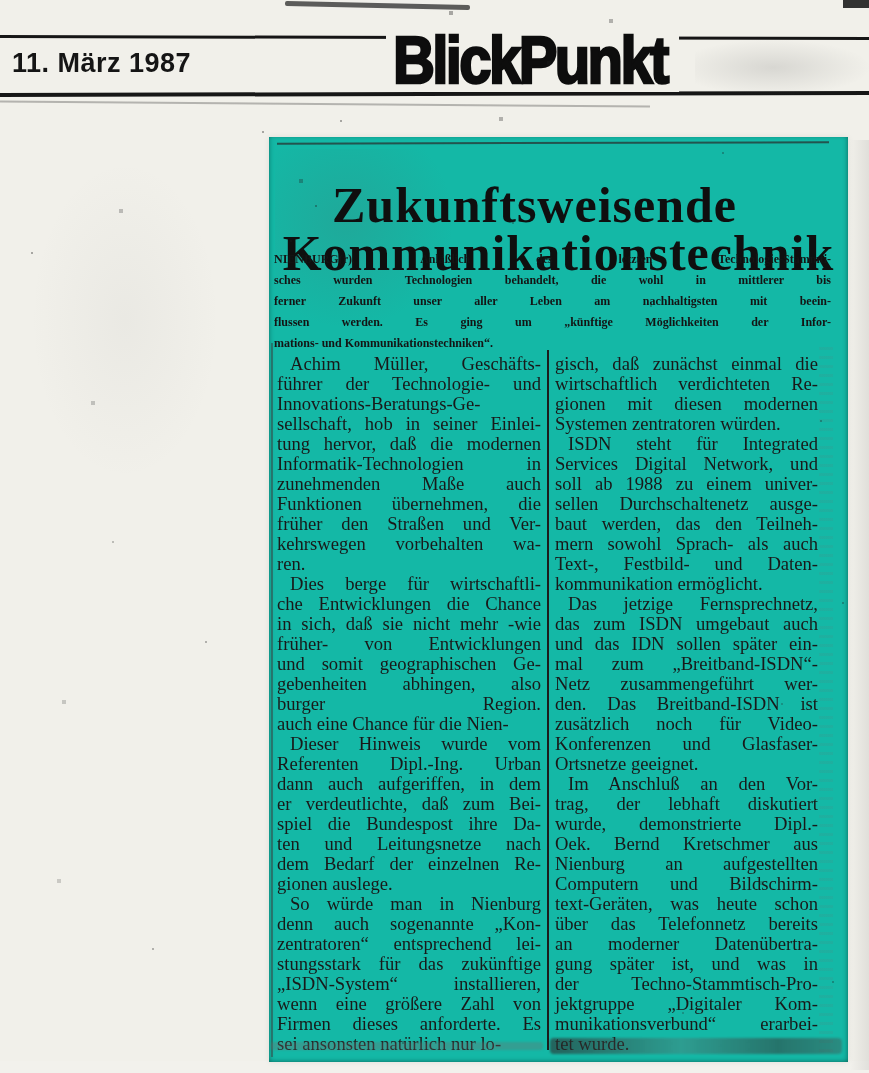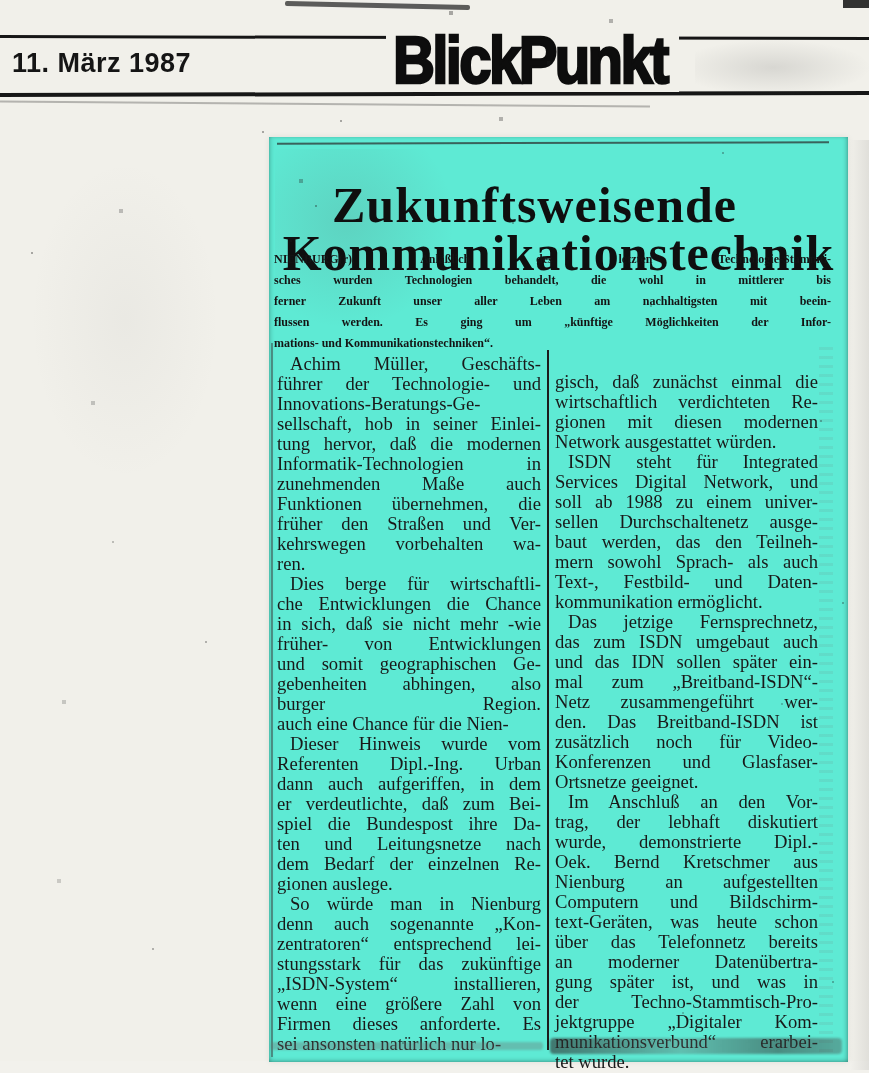--- a/index.html
+++ b/index.html
@@ -33,21 +33,21 @@
     color:#0d0d0d; -webkit-text-stroke:2.5px #0d0d0d;
     transform:scaleX(0.88); transform-origin:left top;
     background:#f1f0ea; padding:0 14px 0 8px; white-space:nowrap;
   }
   .header-blob { position:absolute; left:695px; top:40px; width:174px; height:55px;
     background:radial-gradient(ellipse at 45% 50%, rgba(100,100,100,.18), rgba(100,100,100,0) 72%); }
 
   
   .clipping {
     position:absolute; left:269px; top:137px; width:579px; height:925px;
-    background:#5eead4;
+    background:#14b8a6;
     box-shadow: inset -3px 0 5px -2px rgba(0,0,0,.28),
                 inset 3px 0 5px -2px rgba(0,0,0,.22),
                 inset 0 -3px 5px -2px rgba(0,0,0,.22),
                 0 0 6px rgba(0,0,0,.08);
   }
   .clip-topline { position:absolute; left:8px; top:5px; width:552px; height:2px;
     background:#2a2a2a; opacity:.7; transform:rotate(-0.15deg); }
 
   .headline {
     position:absolute; left:0; width:100%; text-align:center;
@@ -57,21 +57,21 @@
   .headline-1 { top:9px;  transform:translateX(-24px); }
   .headline-2 { top:57px; }
 
   .lead {
     position:absolute; left:5px; top:112px; width:557px;
     font-weight:bold; font-size:12px; line-height:21px; color:#141414;
   }
 
   .col { position:absolute; font-size:18.6px; line-height:20px; color:#191919; }
   .col-left  { left:8px;   top:217px; width:264px; }
-  .col-right { left:286px; top:235px; width:263px; }
+  .col-right { left:286px; top:217px; width:263px; }
   .divider { position:absolute; left:278px; top:213px; width:2px; height:700px; background:#1c1c1c; }
 
   .tline { text-align:justify; text-align-last:justify; }
   .para  { margin:0; }
   .para .tline:last-child  { text-align-last:left; }
   .para .tline:first-child { text-indent:13px; }
   .col-right .para:first-child .tline:first-child { text-indent:0; }
   .lead .tline:last-child { text-align-last:left; }
 
   .left-edge-streak { position:absolute; left:2px; top:206px; width:2px; height:714px;
@@ -190,21 +190,21 @@
           <div class="tline">Firmen dieses anforderte. Es</div>
           <div class="tline">sei ansonsten natürlich nur lo-</div>
         </div>
       </div>
     <div class="divider"></div>
     <div class="col col-right">
         <div class="para">
           <div class="tline">gisch, daß zunächst einmal die</div>
           <div class="tline">wirtschaftlich verdichteten Re-</div>
           <div class="tline">gionen mit diesen modernen</div>
-          <div class="tline">Network ausgestattet würden.</div>
+          <div class="tline">Systemen zentratoren würden.</div>
         </div>
         <div class="para">
           <div class="tline">ISDN steht für Integrated</div>
           <div class="tline">Services Digital Network, und</div>
           <div class="tline">soll ab 1988 zu einem univer-</div>
           <div class="tline">sellen Durchschaltenetz ausge-</div>
           <div class="tline">baut werden, das den Teilneh-</div>
           <div class="tline">mern sowohl Sprach- als auch</div>
           <div class="tline">Text-, Festbild- und Daten-</div>
           <div class="tline">kommunikation ermöglicht.</div>

